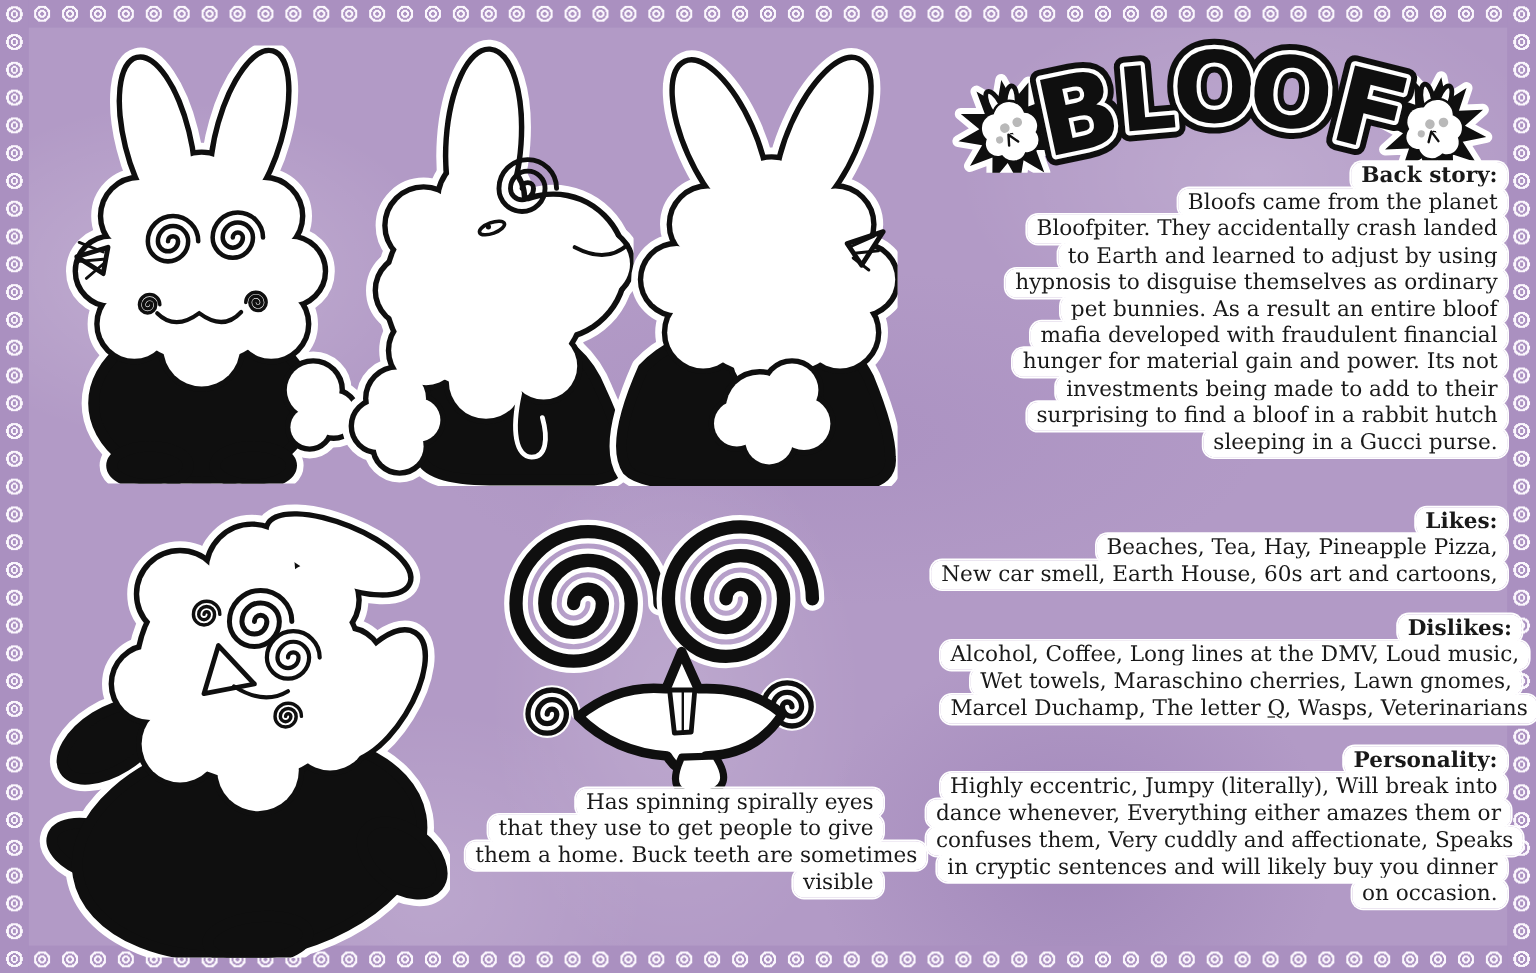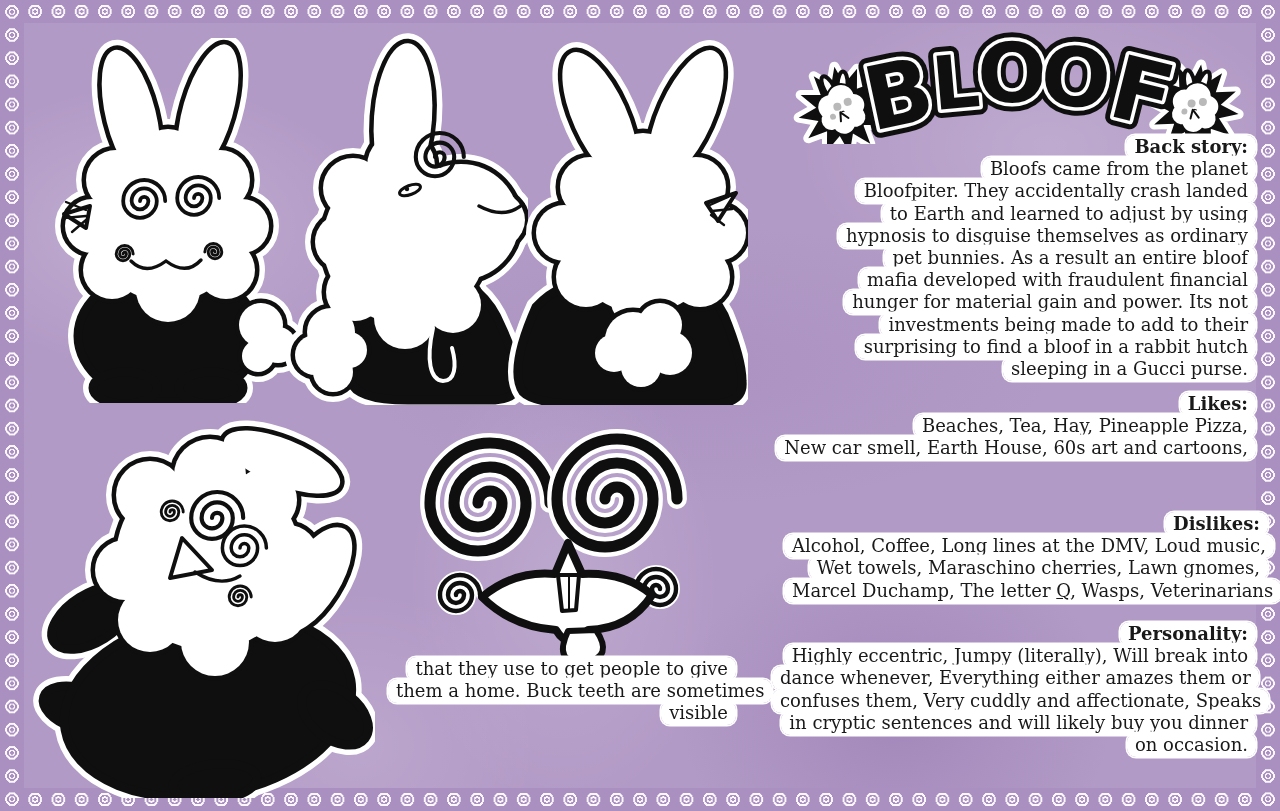--- a/index.html
+++ b/index.html
@@ -288,21 +288,21 @@
     <div class="line"><span class="sticker">to Earth and learned to adjust by using</span></div>
     <div class="line"><span class="sticker">hypnosis to disguise themselves as ordinary</span></div>
     <div class="line"><span class="sticker">pet bunnies. As a result an entire bloof</span></div>
     <div class="line"><span class="sticker">mafia developed with fraudulent financial</span></div>
     <div class="line"><span class="sticker">hunger for material gain and power. Its not</span></div>
     <div class="line"><span class="sticker">investments being made to add to their</span></div>
     <div class="line"><span class="sticker">surprising to find a bloof in a rabbit hutch</span></div>
     <div class="line"><span class="sticker">sleeping in a Gucci purse.</span></div>
   </div>
 
-  <div class="tblock" style="left:772px;top:393px;width:484px">
+  <div class="tblock" style="left:772px;top:424px;width:484px">
     <div class="line heading"><span class="sticker">Likes:</span></div>
     <div class="line"><span class="sticker">Beaches, Tea, Hay, Pineapple Pizza,</span></div>
     <div class="line"><span class="sticker">New car smell, Earth House, 60s art and cartoons,</span></div>
   </div>
 
   <div class="tblock" style="left:784px;top:513px;width:484px">
     <div class="line heading"><span class="sticker">Dislikes:</span></div>
     <div class="line"><span class="sticker">Alcohol, Coffee, Long lines at the DMV, Loud music,</span></div>
     <div class="line"><span class="sticker">Wet towels, Maraschino cherries, Lawn gnomes,</span></div>
     <div class="line"><span class="sticker"><span>Marcel Duchamp, The letter </span><span class="uline">Q</span><span>, Wasps, Veterinarians</span></span></div>
@@ -311,18 +311,19 @@
   <div class="tblock" style="left:772px;top:623px;width:484px">
     <div class="line heading"><span class="sticker">Personality:</span></div>
     <div class="line"><span class="sticker">Highly eccentric, Jumpy (literally), Will break into</span></div>
     <div class="line"><span class="sticker">dance whenever, Everything either amazes them or</span></div>
     <div class="line"><span class="sticker">confuses them, Very cuddly and affectionate, Speaks</span></div>
     <div class="line"><span class="sticker">in cryptic sentences and will likely buy you dinner</span></div>
     <div class="line"><span class="sticker">on occasion.</span></div>
   </div>
 
   <div class="tblock" style="left:388px;top:658px;width:348px">
+    <div class="line"><span class="sticker">Has spinning spirally eyes</span></div>
     <div class="line"><span class="sticker">that they use to get people to give</span></div>
     <div class="line"><span class="sticker">them a home. Buck teeth are sometimes</span></div>
     <div class="line"><span class="sticker">visible</span></div>
   </div>
 
 </div>
 
 </body></html>

